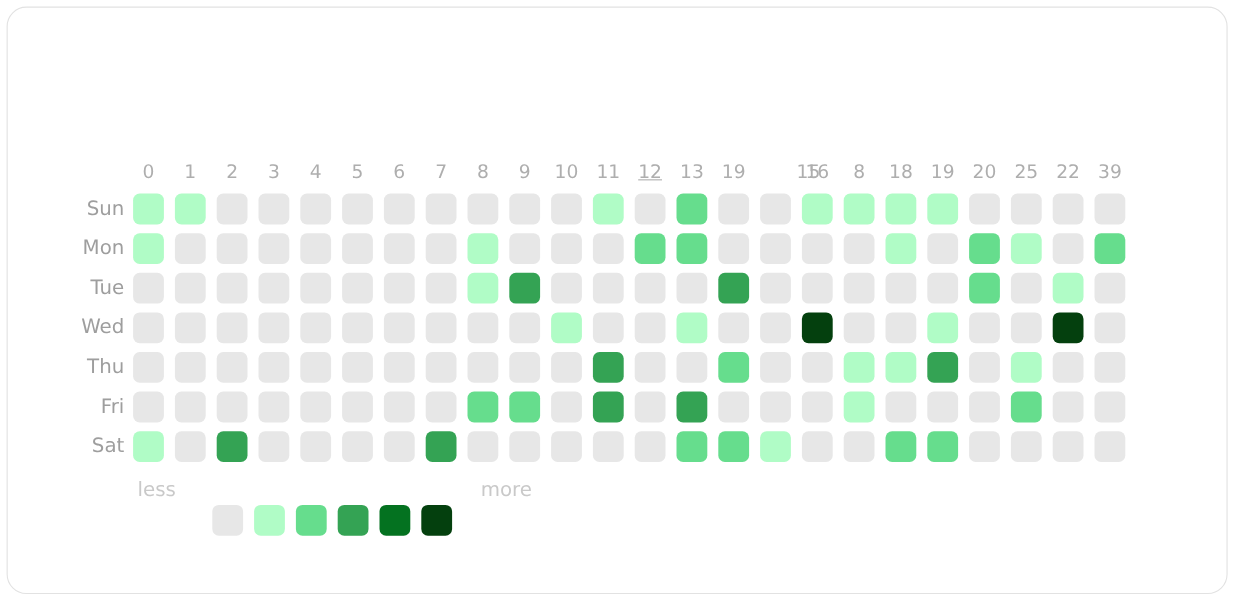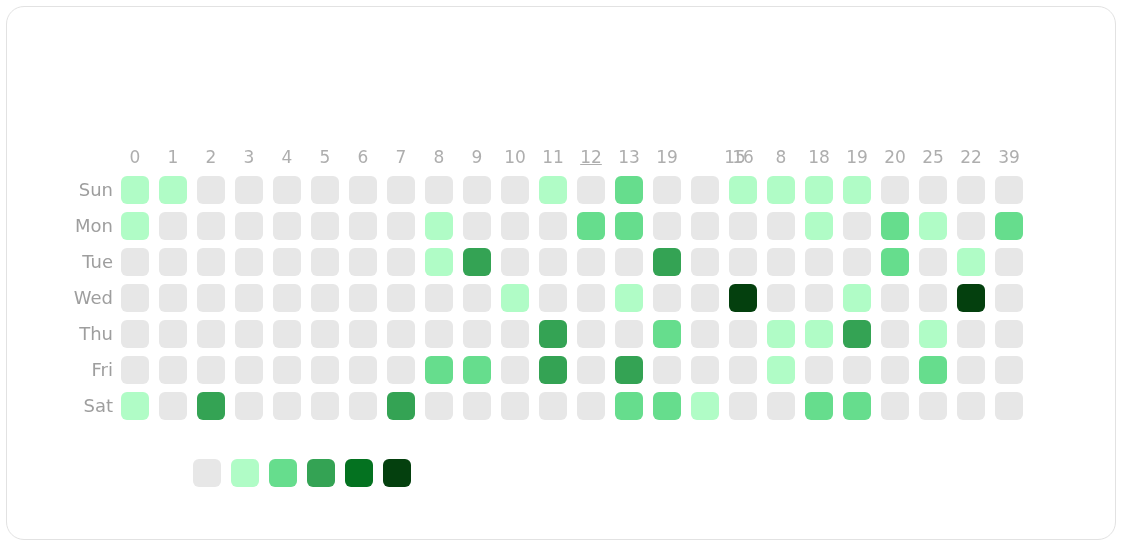--- a/index.html
+++ b/index.html
@@ -314,20 +314,24 @@
           <div class="cell" style="left: 684px; background: rgb(102, 221, 141);"></div>
           <div class="cell" style="left: 722px; background: rgb(102, 221, 141);"></div>
           <div class="cell" style="left: 760px; background: rgb(231, 231, 231);"></div>
           <div class="cell" style="left: 798px; background: rgb(231, 231, 231);"></div>
           <div class="cell" style="left: 836px; background: rgb(231, 231, 231);"></div>
           <div class="cell" style="left: 874px; background: rgb(231, 231, 231);"></div>
         </div>
       </div>
   </div>
 
+  <div id="legend-row">
+    <span class="legend-word" id="legend-less">less</span>
+    <span class="legend-word" id="legend-more">more</span>
+  </div>
 
   <div id="legend-swatches">
       <div class="swatch" style="left: 0px; background: rgb(231, 231, 231);"></div>
       <div class="swatch" style="left: 38px; background: rgb(176, 252, 198);"></div>
       <div class="swatch" style="left: 76px; background: rgb(102, 221, 141);"></div>
       <div class="swatch" style="left: 114px; background: rgb(52, 163, 84);"></div>
       <div class="swatch" style="left: 152px; background: rgb(4, 114, 32);"></div>
       <div class="swatch" style="left: 190px; background: rgb(4, 64, 14);"></div>
     </div>
 

